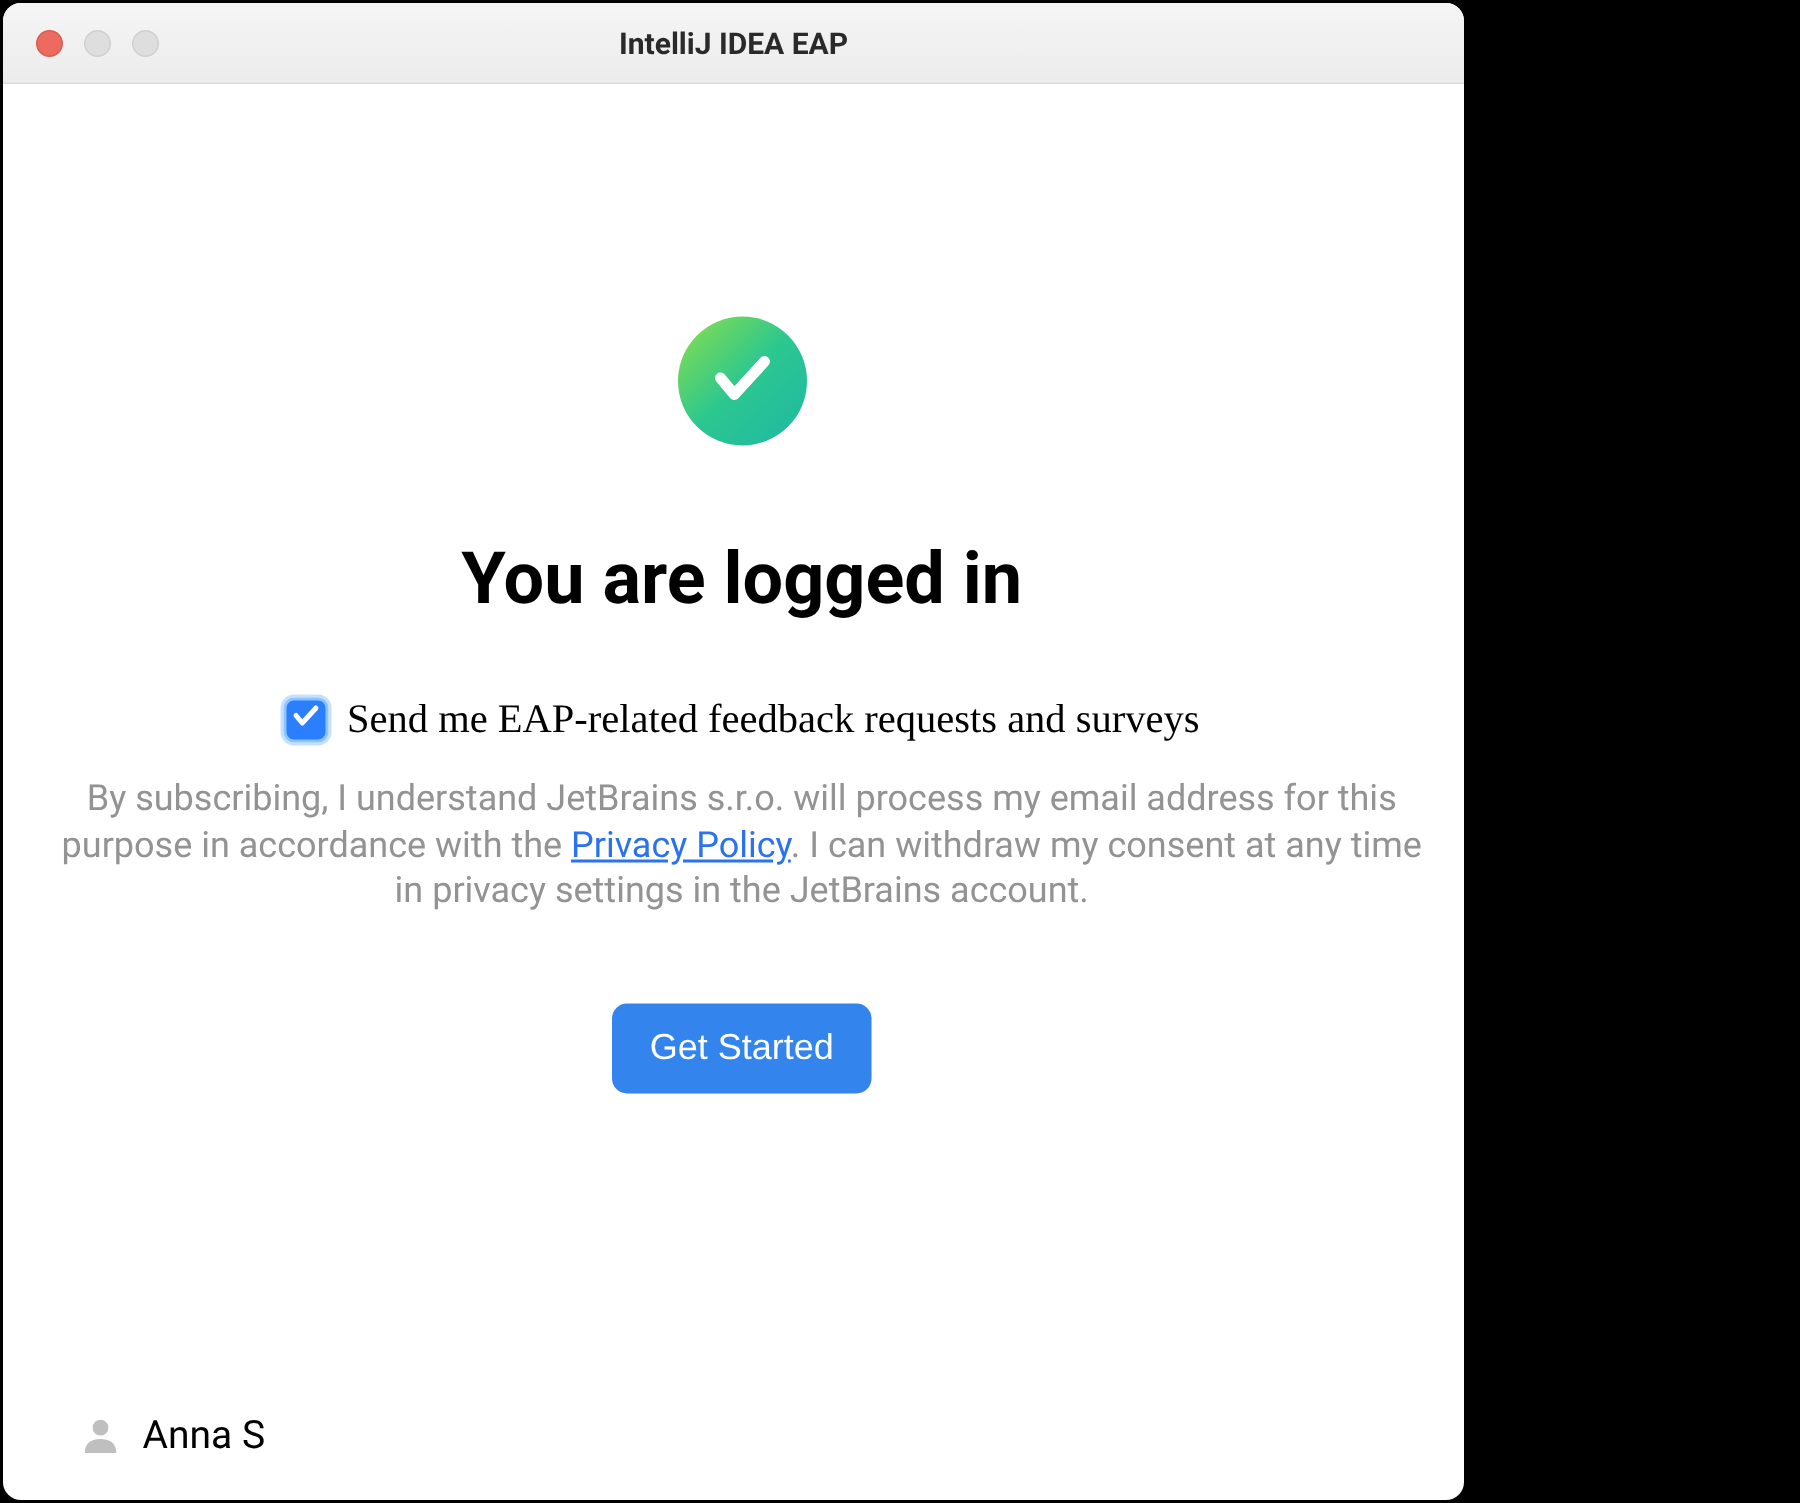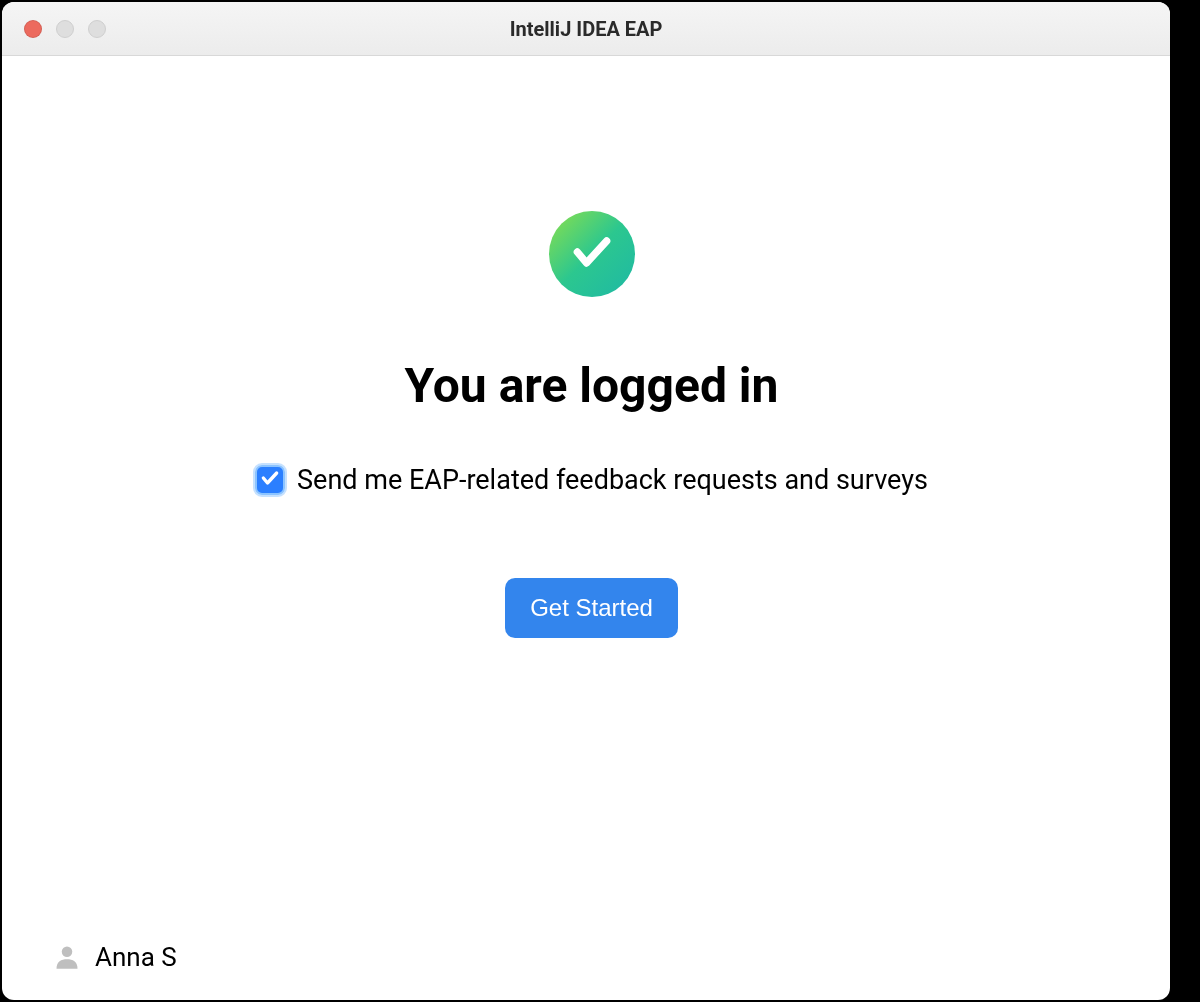--- a/index.html
+++ b/index.html
@@ -10,21 +10,21 @@
     
     body {
       font-family: -apple-system, BlinkMacSystemFont, "Segoe UI", Roboto, Helvetica, Arial, sans-serif;
       background: #000;
       width: 1200px;
       height: 1002px;
       overflow: hidden;
     }
     
     .window {
-      width: 1168px;
+      width: 974px;
       height: 998px;
       margin: 2px;
       background: #ffffff;
       border-radius: 12px;
       overflow: hidden;
       display: flex;
       flex-direction: column;
       box-shadow: 0 0 0 1px rgba(0,0,0,0.1);
     }
     
@@ -99,20 +99,21 @@
       font-weight: 700;
       color: #000;
       margin-bottom: 50px;
     }
     
     .checkbox-row {
       display: flex;
       align-items: center;
       gap: 12px;
       margin-bottom: 22px;
+      font-family: Liberation Serif, serif;
     }
     
     .checkbox {
       width: 30px;
       height: 30px;
       border-radius: 7px;
       background: #2b7fff;
       border: 2px solid #8cc4ff;
       outline: 2px solid rgba(139, 196, 255, 0.5);
       display: flex;
@@ -205,20 +206,23 @@
       <div class="checkbox">
         <span>
           <svg viewBox="0 0 24 24" fill="none" stroke="#ffffff" stroke-width="4" stroke-linecap="round" stroke-linejoin="round">
             <polyline points="4,12 9,18 20,6"></polyline>
           </svg>
         </span>
       </div>
       <span class="checkbox-label">Send me EAP-related feedback requests and surveys</span>
     </div>
 
+    <p class="disclaimer">
+      <span>By subscribing, I understand JetBrains s.r.o. will process my email address for this purpose in accordance with the </span><a href="#">Privacy Policy</a><span>. I can withdraw my consent at any time in privacy settings in the JetBrains account.</span>
+    </p>
 
     <button class="primary-button">Get Started</button>
 
     <div class="footer">
       <span class="avatar-icon">
         <svg viewBox="0 0 24 24" fill="#bfbfbf">
           <circle cx="12" cy="7.5" r="4.5"></circle>
           <path d="M3 22 C3 16, 7 14, 12 14 C17 14, 21 16, 21 22 Z"></path>
         </svg>
       </span>

